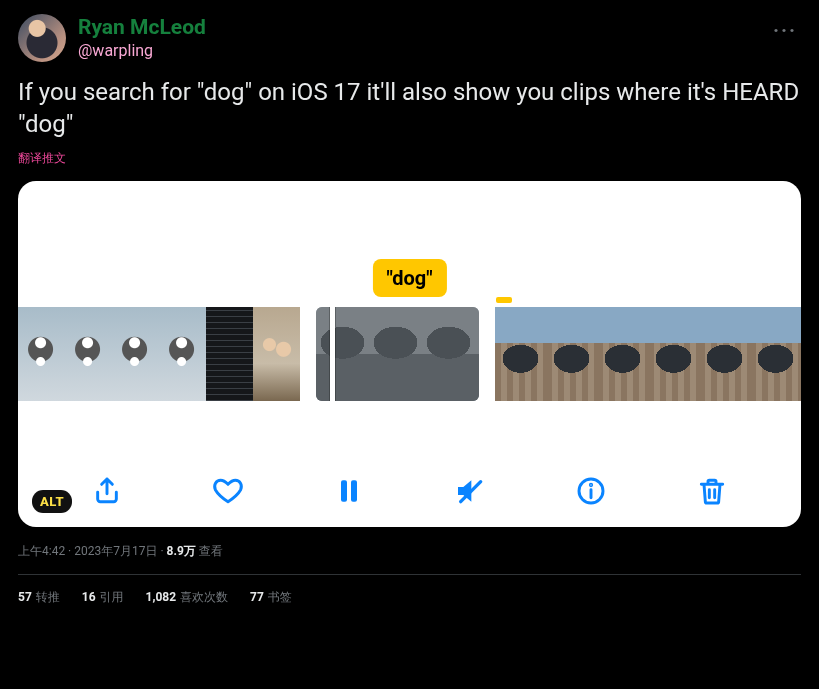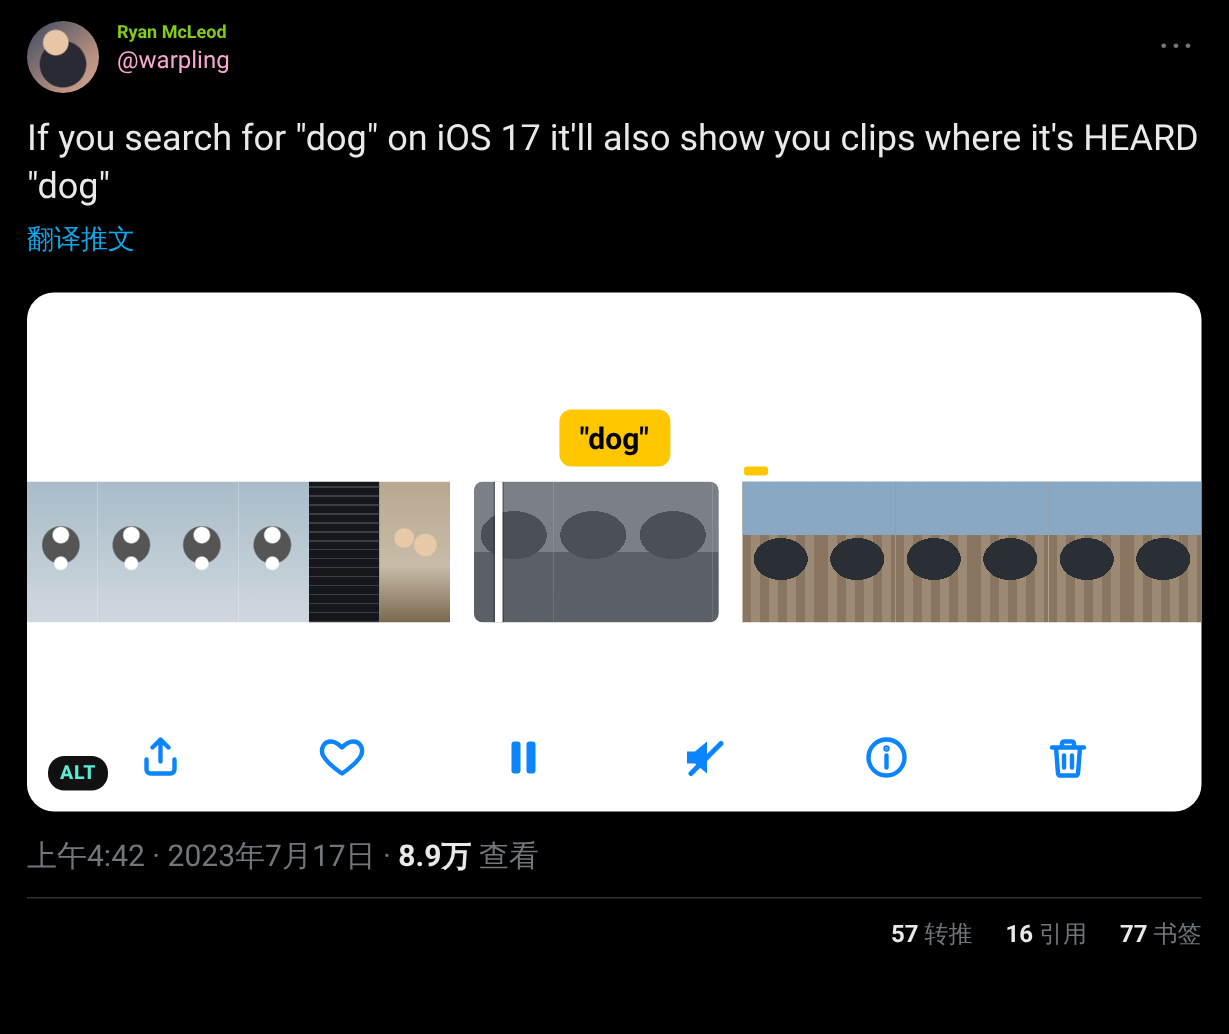--- a/index.html
+++ b/index.html
@@ -18,25 +18,25 @@
     width: 48px; height: 48px; border-radius: 50%; flex-shrink: 0;
     background: linear-gradient(135deg, #3a4a60 0%, #b89080 70%, #d4a890 100%);
     position: relative; overflow: hidden;
   }
   .avatar::after {
     content: ""; position: absolute; inset: 0;
     background: radial-gradient(circle at 40% 30%, #e8c5a5 0, #e8c5a5 8px, transparent 9px),
                 radial-gradient(circle at 50% 60%, #2a2a35 0, #2a2a35 15px, transparent 16px);
   }
   .name-col { flex: 1; }
-  .display-name { font-size: 12px; font-weight: 700; color: #84cc16; line-height: 1.3; }
+  .display-name { font-size: 21px; font-weight: 700; color: #15803d; line-height: 1.3; }
   .handle { font-size: 16px; color: #f9a8d4; line-height: 1.3; }
   .more-btn { color: #71767b; font-size: 20px; font-weight: 700; letter-spacing: 2px; cursor: pointer; padding: 4px; }
   .tweet-text { font-size: 24px; line-height: 1.35; color: #e7e9ea; margin-bottom: 6px; }
-  .translate-link { color: #0ea5e9; font-size: 18px; margin-bottom: 24px; display: inline-block; cursor: pointer; }
+  .translate-link { color: #ec4899; font-size: 12px; margin-bottom: 14px; display: inline-block; cursor: pointer; }
   .media-card {
     background: #fff; border-radius: 18px; width: 100%; height: 346px;
     position: relative; overflow: hidden; margin-bottom: 16px;
   }
   .tooltip {
     position: absolute; top: 78px; left: 50%; transform: translateX(-50%);
     background: #ffc700; color: #000; font-size: 20px; font-weight: 700;
     padding: 7px 14px; border-radius: 8px;
   }
   .scrubber-marker {
@@ -91,27 +91,27 @@
   .toolbar {
     position: absolute; bottom: 18px; left: 0; right: 0;
     display: flex; justify-content: space-around; align-items: center;
     padding: 0 28px;
   }
   .tb-btn { width: 36px; height: 36px; display: flex; align-items: center; justify-content: center; cursor: pointer; }
   .tb-btn svg { width: 32px; height: 32px; stroke: #0a84ff; fill: none; stroke-width: 2.2; }
   .tb-btn.fill svg { fill: #0a84ff; stroke: none; }
   .alt-badge {
     position: absolute; left: 14px; bottom: 14px;
-    background: #111; color: #5eead4; font-size: 13px; font-weight: 800;
+    background: #111; color: #fde047; font-size: 13px; font-weight: 800;
     padding: 4px 8px; border-radius: 11px; letter-spacing: .5px;
   }
-  .meta-line { color: #71767b; font-size: 20px; margin-bottom: 14px; }
+  .meta-line { color: #71767b; font-size: 12px; margin-bottom: 14px; }
   .meta-line .views-count { color: #e7e9ea; font-weight: 700; }
   .divider { height: 1px; background: #2f3336; margin-bottom: 14px; }
-  .stats-row { display: flex; gap: 22px; font-size: 16px; color: #71767b; justify-content: flex-end; }
+  .stats-row { display: flex; gap: 22px; font-size: 12px; color: #71767b; }
   .stat .num { color: #e7e9ea; font-weight: 700; margin-right: 4px; }
 </style>
 </head>
 <body>
 
 <div class="tweet">
   <div class="header">
     <div class="avatar"></div>
     <div class="name-col">
       <div class="display-name">Ryan McLeod</div>
@@ -203,16 +203,19 @@
   <div class="divider"></div>
 
   <div class="stats-row">
     <div class="stat">
       <span class="num">57</span><span>转推</span>
     </div>
     <div class="stat">
       <span class="num">16</span><span>引用</span>
     </div>
     <div class="stat">
+      <span class="num">1,082</span><span>喜欢次数</span>
+    </div>
+    <div class="stat">
       <span class="num">77</span><span>书签</span>
     </div>
   </div>
 </div>
 
 </body></html>

